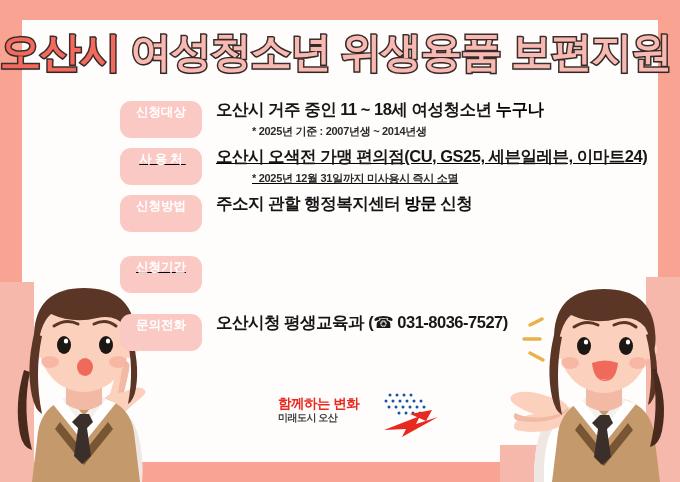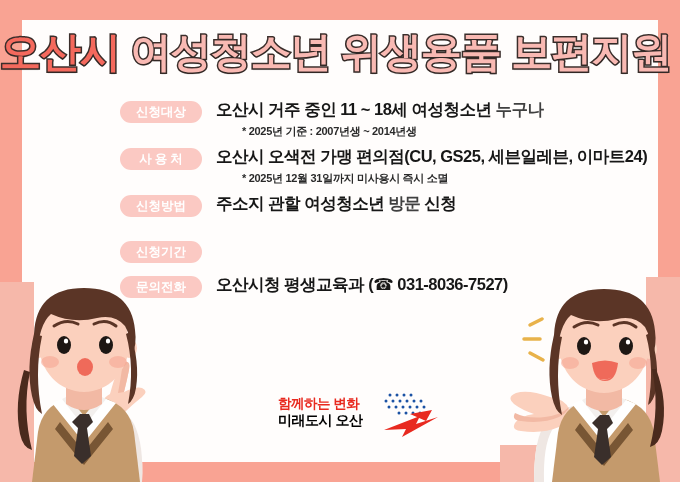--- a/index.html
+++ b/index.html
@@ -98,21 +98,21 @@
   }
   .row {
     display: flex;
     align-items: flex-start;
     padding-left: 98px;
     margin-bottom: 2px;
   }
   .badge {
     flex: 0 0 auto;
     width: 82px;
-    height: 22px;
+    height: 37px;
     line-height: 22px;
     border-radius: 11px;
     background: #fbc9c3;
     color: #ffffff;
     font-size: 12.5px;
     font-weight: 700;
     text-align: center;
     letter-spacing: 0px;
     margin-top: 3px;
   }
@@ -123,41 +123,41 @@
     flex: 1 1 auto;
   }
   .row-main {
     font-size: 16.5px;
     font-weight: 700;
     color: #171717;
     line-height: 1.45;
     letter-spacing: -0.5px;
     white-space: nowrap;
   }
-  .hl { color: #404040; }
+  .hl { color: #000000; }
   .row-note {
     font-size: 11px;
     font-weight: 700;
     color: #2a2a2a;
     letter-spacing: -0.3px;
     margin-top: 2px;
-    margin-left: 26px;
+    margin-left: 36px;
   }
   .inline-note {
     font-size: 11px;
     font-weight: 700;
     color: #2a2a2a;
     letter-spacing: -0.3px;
     margin-left: 22px;
   }
   .r1 { margin-bottom: 6px; }
   .r2 { margin-bottom: 8px; }
-  .r3 { margin-bottom: 6px; }
+  .r3 { margin-bottom: 6px; text-decoration: underline; }
   .r4 { margin-bottom: 21px; }
-  .r5 { margin-bottom: 10px; }
+  .r5 { margin-bottom: 18px; text-decoration: underline; }
 
   
   .logo {
     position: absolute;
     left: 274px;
     top: 390px;
     width: 170px;
     height: 52px;
     z-index: 7;
   }
@@ -168,23 +168,23 @@
     line-height: 1.18;
   }
   .logo-l1 {
     font-size: 13.5px;
     font-weight: 900;
     color: #e8291f;
     letter-spacing: -0.5px;
     display: block;
   }
   .logo-l2 {
-    font-size: 14px;
+    font-size: 10px;
     font-weight: 900;
-    color: #000000;
+    color: #404040;
     letter-spacing: -0.5px;
     display: block;
   }
   .logo-mark {
     position: absolute;
     right: 0;
     top: 0;
     width: 64px;
     height: 50px;
   }
@@ -228,21 +228,21 @@
       <div class="badge spaced">사용처</div>
       <div class="row-body">
         <div class="row-main">오산시 오색전 가맹 편의점(CU, GS25, 세븐일레븐, 이마트24)</div>
         <div class="row-note">* 2025년 12월 31일까지 미사용시 즉시 소멸</div>
       </div>
     </div>
 
     <div class="row r4">
       <div class="badge">신청방법</div>
       <div class="row-body">
-        <div class="row-main"><span>주소지 관할 여성청소년 </span><span class="hl">방문</span><span> 신청</span></div>
+        <div class="row-main"><span>주소지 관할 행정복지센터 </span><span class="hl">방문</span><span> 신청</span></div>
       </div>
     </div>
 
     <div class="row r5">
       <div class="badge">신청기간</div>
     </div>
 
     <div class="row">
       <div class="badge">문의전화</div>
       <div class="row-body">

